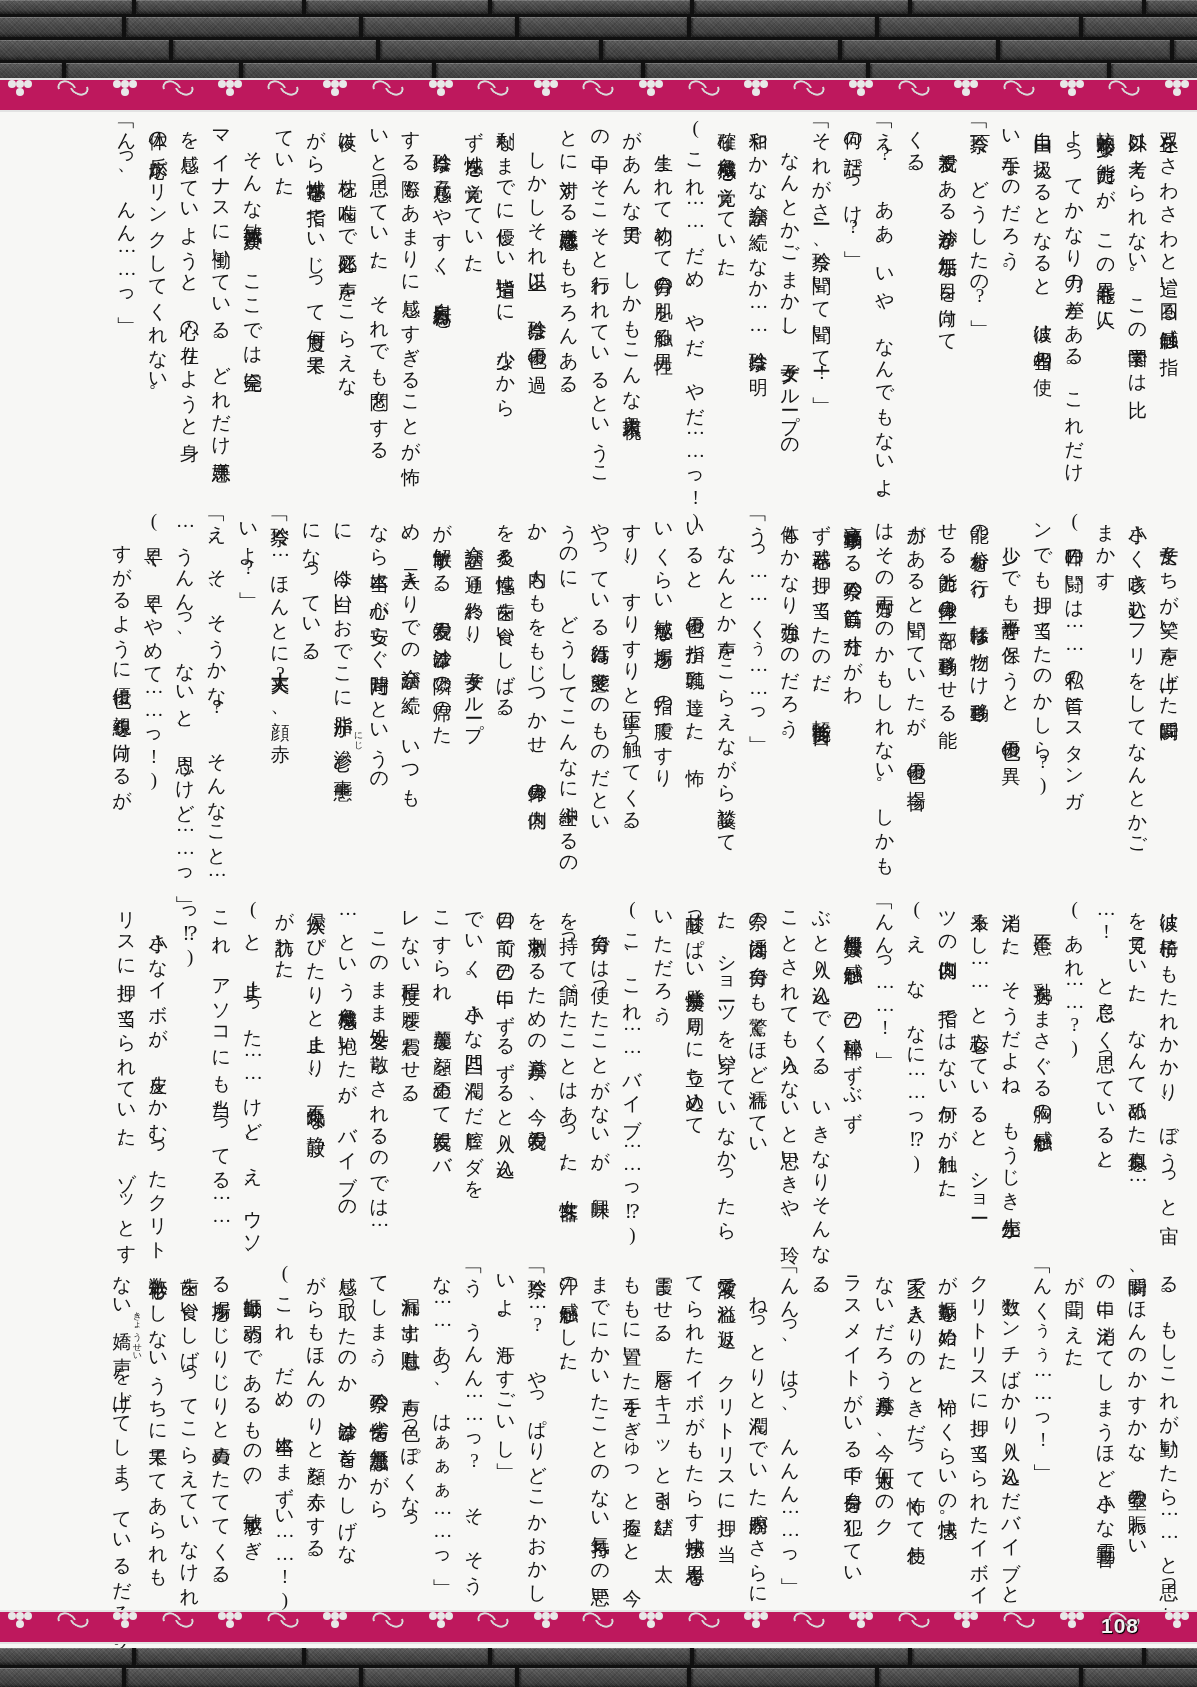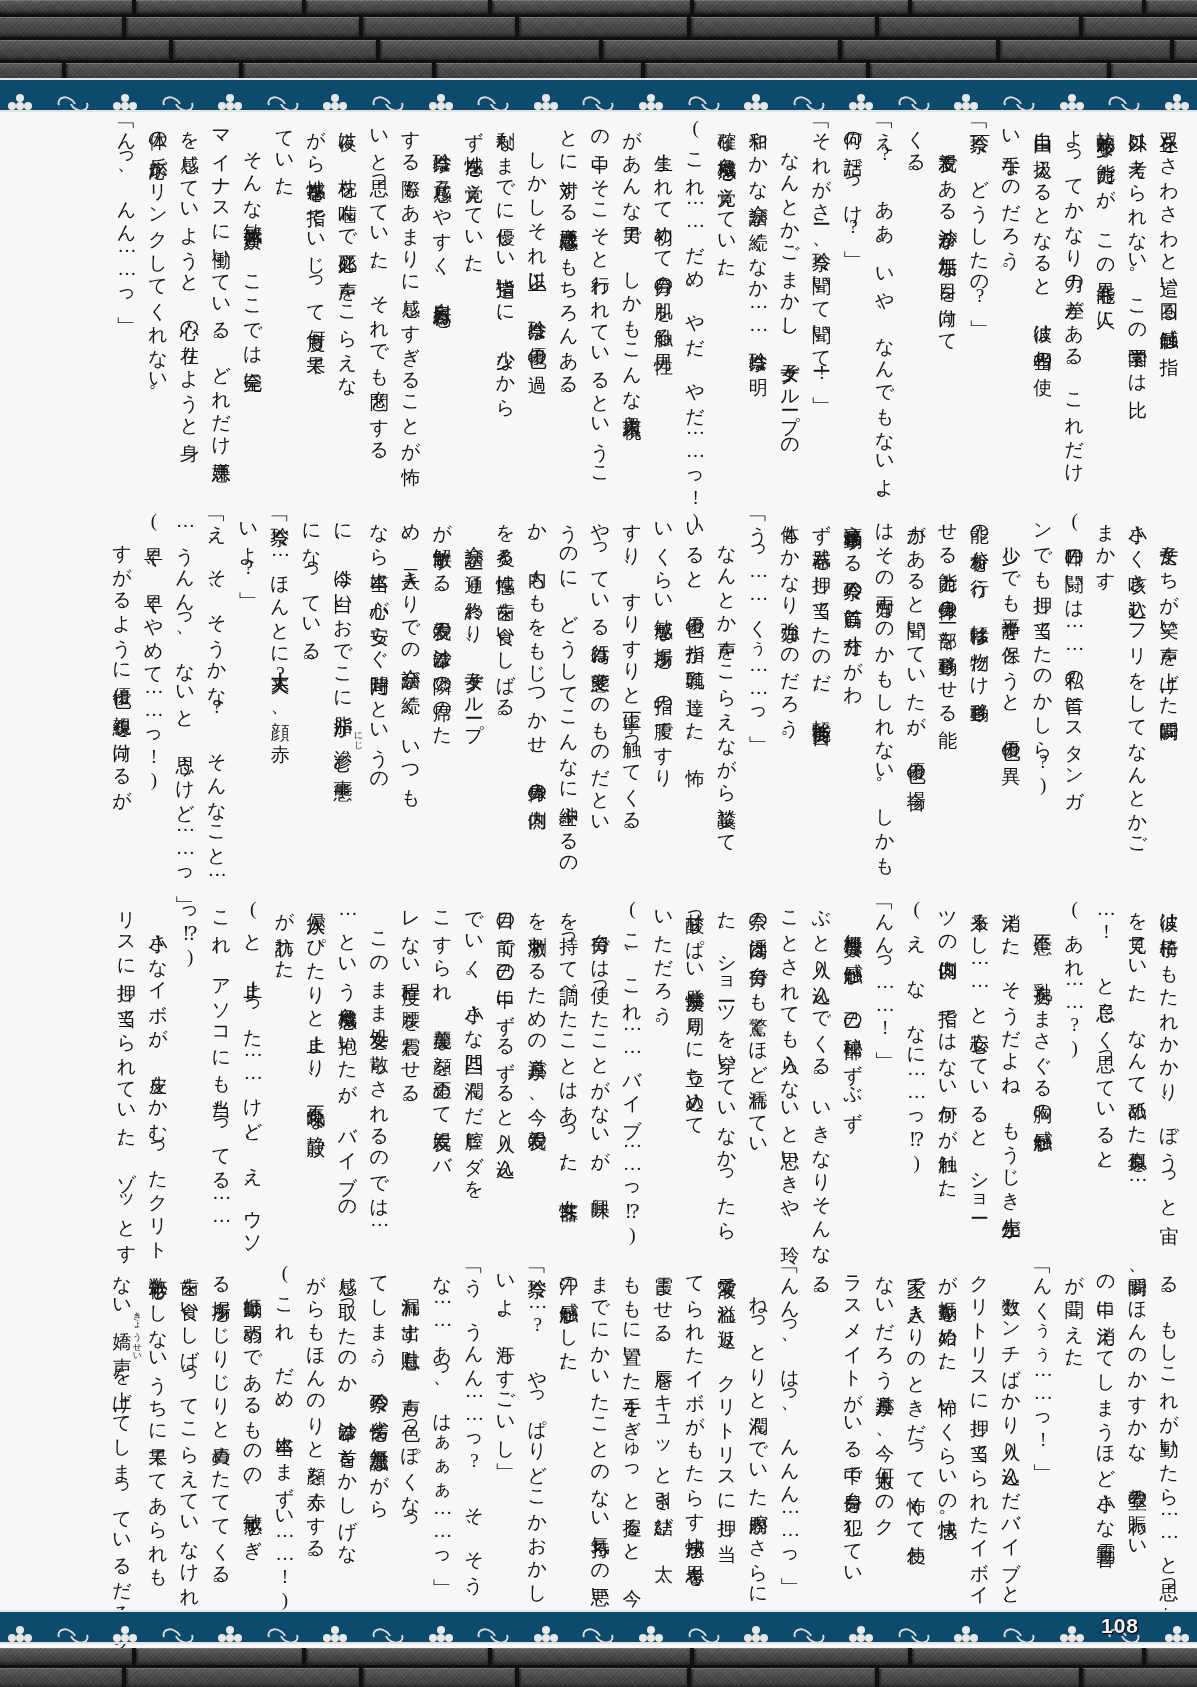--- a/index.html
+++ b/index.html
@@ -26,24 +26,24 @@
   }
   .brick::after{
     content:"";position:absolute;inset:0;
     background:repeating-linear-gradient(45deg,rgba(255,255,255,.06) 0 1px,transparent 1px 3px),
                repeating-linear-gradient(-45deg,rgba(0,0,0,.10) 0 1px,transparent 1px 4px);
   }
 
   
   .ornament{
     position:absolute;left:0;right:0;height:30px;
-    background:#0c4a6e;
+    background:#be185d;
     border-top:2px solid #e3e3e3;
     border-bottom:2px solid #e3e3e3;
-    display:flex;align-items:flex-end;justify-content:space-between;
+    display:flex;align-items:flex-start;justify-content:space-between;
     padding:0 6px;overflow:hidden;
   }
   #ornament-top{top:78px;}
   #ornament-bottom{top:1610px;}
   .flw{
     flex:0 0 auto;width:8px;height:8px;border-radius:50%;
     background:#e8e8e8;margin:0 10px;
     box-shadow:0 -8px 0 #e8e8e8,0 8px 0 #e8e8e8,-8px 0 0 #e8e8e8,8px 0 0 #e8e8e8;
   }
   .vine{flex:0 0 auto;width:30px;height:14px;position:relative;}

